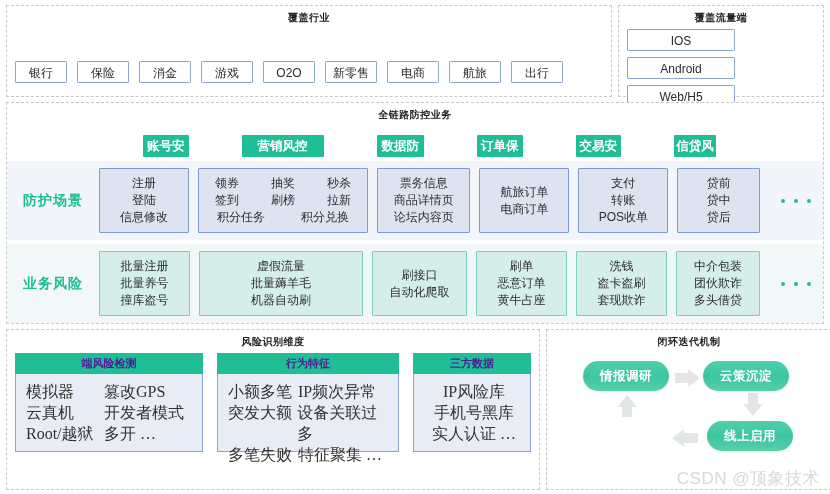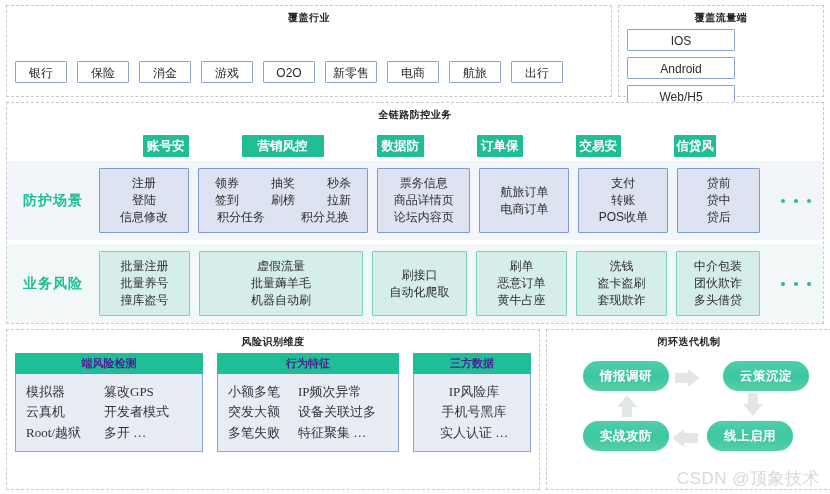--- a/index.html
+++ b/index.html
@@ -206,21 +206,21 @@
     font-size: 11px;
     font-weight: bold;
     text-align: center;
     line-height: 21px;
     height: 21px;
   }
   .dim-body {
     border: 1px solid #8ba6d1;
     border-top: none;
     background: #e7ecf5;
-    font-size: 13px;
+    font-size: 16px;
     color: #333;
     padding: 8px 6px 8px 10px;
     box-sizing: border-box;
     height: 78px;
     display: flex;
     flex-direction: column;
     justify-content: space-around;
     font-family: "Liberation Serif", "DejaVu Serif", serif;
   }
   .dim-body .drow { display: flex; }
@@ -243,21 +243,21 @@
     color: #ffffff;
     font-size: 12.5px;
     font-weight: bold;
     display: flex;
     align-items: center;
     justify-content: center;
     letter-spacing: 0.5px;
     box-shadow: 0 1px 2px rgba(0,0,0,0.07);
   }
   .pill.p1 { left: 36px;  top: 6px; }
-  .pill.p2 { left: 176px; top: 6px; }
+  .pill.p2 { left: 156px; top: 6px; }
   .pill.p3 { left: 36px;  top: 66px; }
   .pill.p4 { left: 160px; top: 66px; }
 
   .arrow {
     position: absolute;
     width: 0; height: 0;
     opacity: 0.85;
   }
   .arr-body {
     position: absolute;
@@ -585,21 +585,20 @@
         </div>
 
       </div>
     </div>
 
     <div class="panel loop-panel">
       <div class="panel-title">闭环迭代机制</div>
       <div class="loop-wrap">
         <div class="pill p1">情报调研</div>
         <div class="pill p2">云策沉淀</div>
-        <div class="pill p3">实战攻防</div>
         <div class="pill p4">线上启用</div>
 
         <div class="arrow a-right">
           <div class="arr-body"></div>
             <div class="arr-head"></div>
         </div>
         <div class="arrow a-down">
           <div class="arr-body"></div>
             <div class="arr-head"></div>
         </div>

